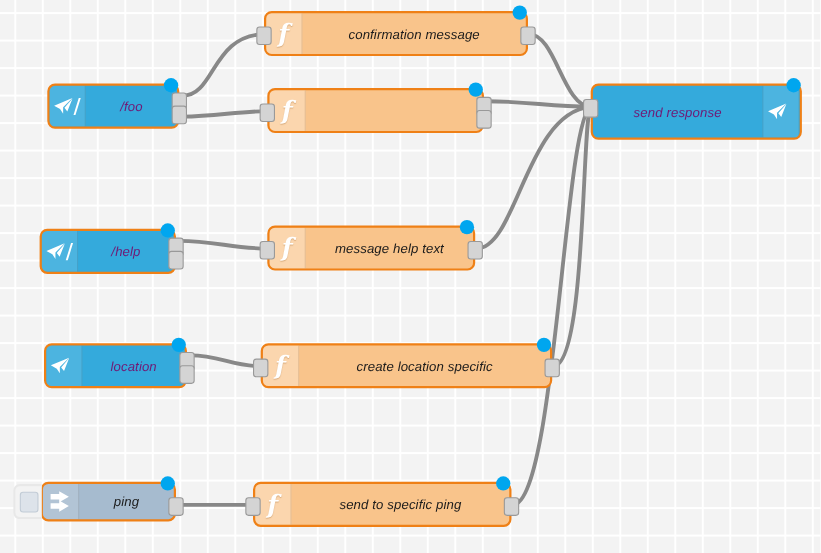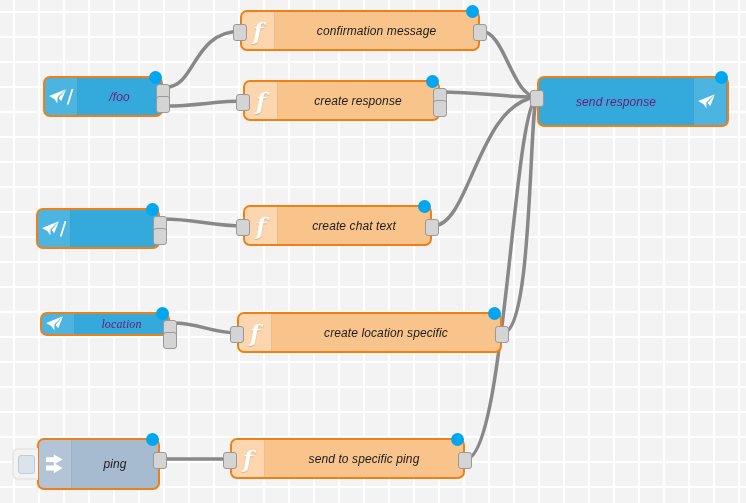--- a/index.html
+++ b/index.html
@@ -204,21 +204,20 @@
         </div>
         <div class="port out" style="top: 5.83333px;"></div>
         <div class="port out" style="top: 18.1667px;"></div>
         <div class="status-dot"></div>
       </div>
       <div class="node fn" style="left: 243px; top: 80px; width: 197px; height: 41px;">
         <div class="node-body">
           <div class="icon-cell">
             <span class="fn-glyph">f</span>
           </div>
-          <div class="label-cell">create response</div>
         </div>
         <div class="port in" style="top: 12px;"></div>
         <div class="port out" style="top: 5.83333px;"></div>
         <div class="port out" style="top: 18.1667px;"></div>
         <div class="status-dot"></div>
       </div>
       <div class="node tg" style="left: 537px; top: 76px; width: 192px; height: 51px;">
         <div class="node-body">
           <div class="label-cell">send response</div>
           <div class="icon-cell right">
@@ -231,37 +230,38 @@
         <div class="status-dot"></div>
       </div>
       <div class="node tg" style="left: 36px; top: 208px; width: 124px; height: 41px;">
         <div class="node-body">
           <div class="icon-cell">
             <svg width="26" height="20" viewBox="0 0 26 20">
               <path d="M1.2 9.1 L17.8 2.2 L9.4 10.6 L9.4 16.4 L6.6 12.2 L1.2 9.1 Z M10.6 11.0 L17.9 2.5 L13.2 14.3 L10.6 11.0 Z" fill="#ffffff"></path>
               <path d="M23.6 2.0 L25.4 2.0 L20.6 17.6 L18.8 17.6 Z" fill="#ffffff"></path>
             </svg>
           </div>
+          <div class="label-cell">/help</div>
         </div>
         <div class="port out" style="top: 5.83333px;"></div>
         <div class="port out" style="top: 18.1667px;"></div>
         <div class="status-dot"></div>
       </div>
       <div class="node fn" style="left: 243px; top: 205px; width: 189px; height: 41px;">
         <div class="node-body">
           <div class="icon-cell">
             <span class="fn-glyph">f</span>
           </div>
-          <div class="label-cell">create chat text</div>
-        </div>
-        <div class="port in" style="top: 12px;"></div>
-        <div class="port out" style="top: 12px;"></div>
-        <div class="status-dot"></div>
-      </div>
-      <div class="node tg" style="left: 40px; top: 312px; width: 130px; height: 24px; font-family: Liberation Serif, serif;">
+          <div class="label-cell">message help text</div>
+        </div>
+        <div class="port in" style="top: 12px;"></div>
+        <div class="port out" style="top: 12px;"></div>
+        <div class="status-dot"></div>
+      </div>
+      <div class="node tg" style="left: 40px; top: 312px; width: 130px; height: 41px;">
         <div class="node-body">
           <div class="icon-cell">
             <svg width="26" height="20" viewBox="0 0 26 20">
               <path d="M1.2 9.1 L17.8 2.2 L9.4 10.6 L9.4 16.4 L6.6 12.2 L1.2 9.1 Z M10.6 11.0 L17.9 2.5 L13.2 14.3 L10.6 11.0 Z" fill="#ffffff"></path>
             </svg>
           </div>
           <div class="label-cell">location</div>
         </div>
         <div class="port out" style="top: 5.83333px;"></div>
         <div class="port out" style="top: 18.1667px;"></div>
@@ -271,21 +271,21 @@
         <div class="node-body">
           <div class="icon-cell">
             <span class="fn-glyph">f</span>
           </div>
           <div class="label-cell">create location specific</div>
         </div>
         <div class="port in" style="top: 12px;"></div>
         <div class="port out" style="top: 12px;"></div>
         <div class="status-dot"></div>
       </div>
-      <div class="node inj" style="left: 37px; top: 438px; width: 123px; height: 52px;">
+      <div class="node inj" style="left: 37px; top: 438px; width: 123px; height: 36px;">
         <div class="node-body">
           <div class="icon-cell">
             <svg width="22" height="20" viewBox="0 0 22 20">
               <path d="M2 3.2 L9.8 3.2 L9.8 0.6 L18.6 5.6 L9.8 10.6 L9.8 8.0 L2 8.0 Z M2 11.6 L9.8 11.6 L9.8 9.0 L18.6 14.0 L9.8 19.2 L9.8 16.4 L2 16.4 Z" fill="#ffffff"></path>
             </svg>
           </div>
           <div class="label-cell">ping</div>
         </div>
         <div class="port out" style="top: 12px;"></div>
         <div class="status-dot"></div>

